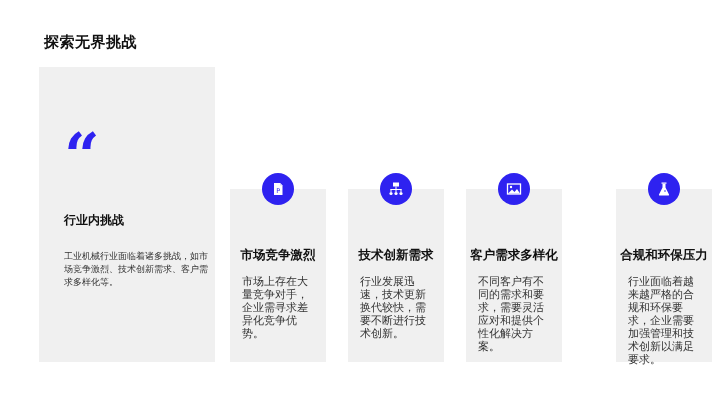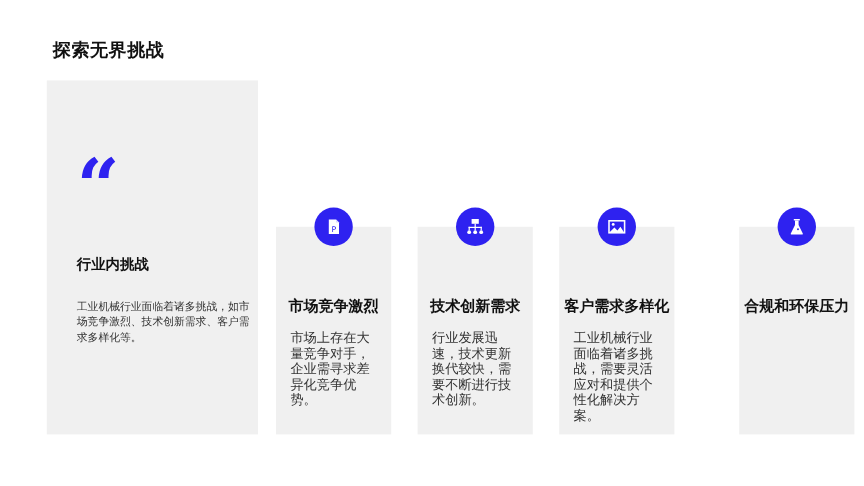--- a/index.html
+++ b/index.html
@@ -94,25 +94,26 @@
 
 <div class="card" style="left:466px;">
   <div class="card-icon">
     <svg viewBox="0 0 16 16">
       <rect x="1.5" y="3" width="13" height="10" fill="none" stroke="#ffffff" stroke-width="1.3"></rect>
       <circle cx="5" cy="6" r="1.2" fill="#ffffff"></circle>
       <path d="M2 12.5 L6 8.5 L8.5 11 L11 8 L14 12.5 Z" fill="#ffffff"></path>
     </svg>
   </div>
   <div class="card-title">客户需求多样化</div>
-  <div class="card-text">工业机械行业面临着诸多挑战，需要灵活应对和提供个性化解决方案。</div>
+  <div class="card-text">不同客户有不同的需求和要求，需要灵活应对和提供个性化解决方案。</div>
 </div>
 
 <div class="card" style="left:584px;margin-left:32px;">
   <div class="card-icon">
     <svg viewBox="0 0 16 16">
       <rect x="5.5" y="1.5" width="5" height="1.2" fill="#ffffff"></rect>
       <path d="M6.5 2.7 V6.5 L3 13.5 C2.8 14 3.1 14.5 3.6 14.5 H12.4 C12.9 14.5 13.2 14 13 13.5 L9.5 6.5 V2.7 Z" fill="#ffffff"></path>
       <circle cx="9" cy="10" r="0.8" fill="#2e22f0"></circle>
     </svg>
   </div>
   <div class="card-title">合规和环保压力</div>
+  <div class="card-text">行业面临着越来越严格的合规和环保要求，企业需要加强管理和技术创新以满足要求。</div>
 </div>
 
 </body></html>

